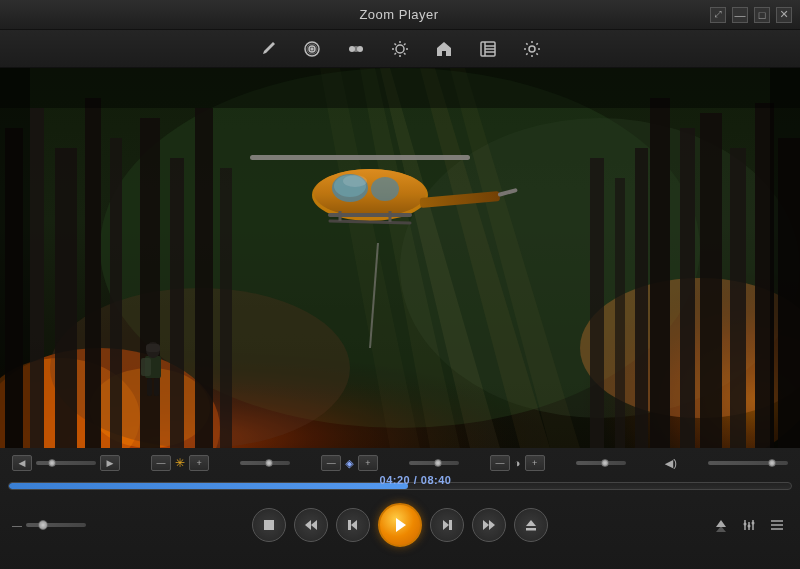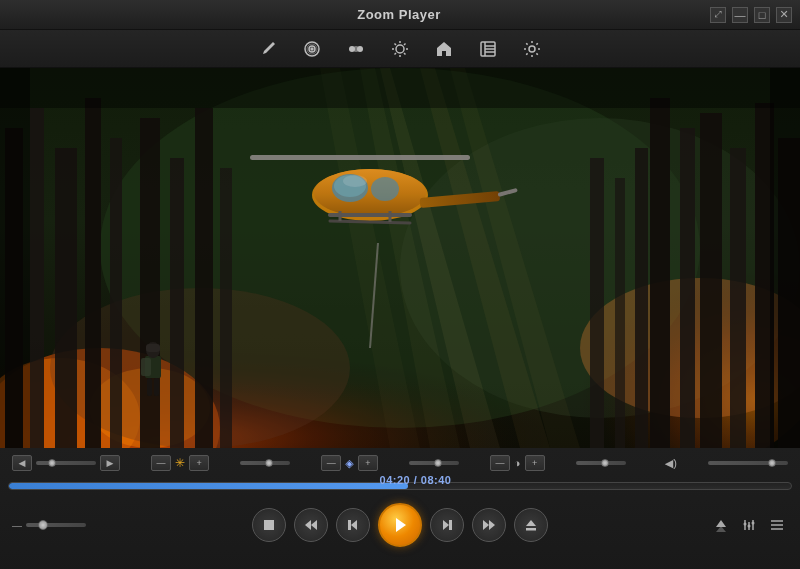--- a/index.html
+++ b/index.html
@@ -22,21 +22,21 @@
       justify-content: space-between;
       padding: 0 8px;
       border-bottom: 1px solid #111;
     }
     #title-bar-left {
       width: 80px;
     }
     #title-bar-center {
       color: #ccc;
       font-size: 13px;
-      font-weight: bold;
+      font-weight: normal;
       letter-spacing: 0.5px;
     }
     #title-bar-right {
       display: flex;
       gap: 6px;
       align-items: center;
     }
     .title-btn {
       width: 16px;
       height: 16px;

